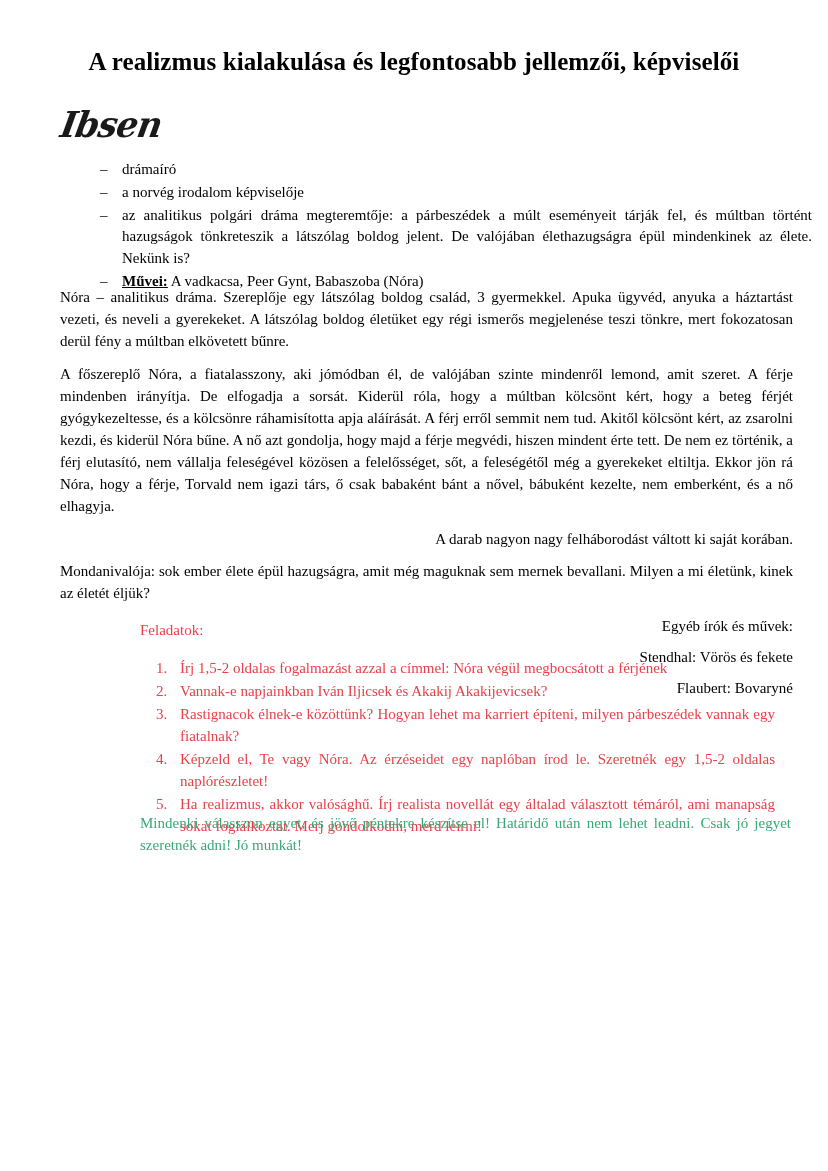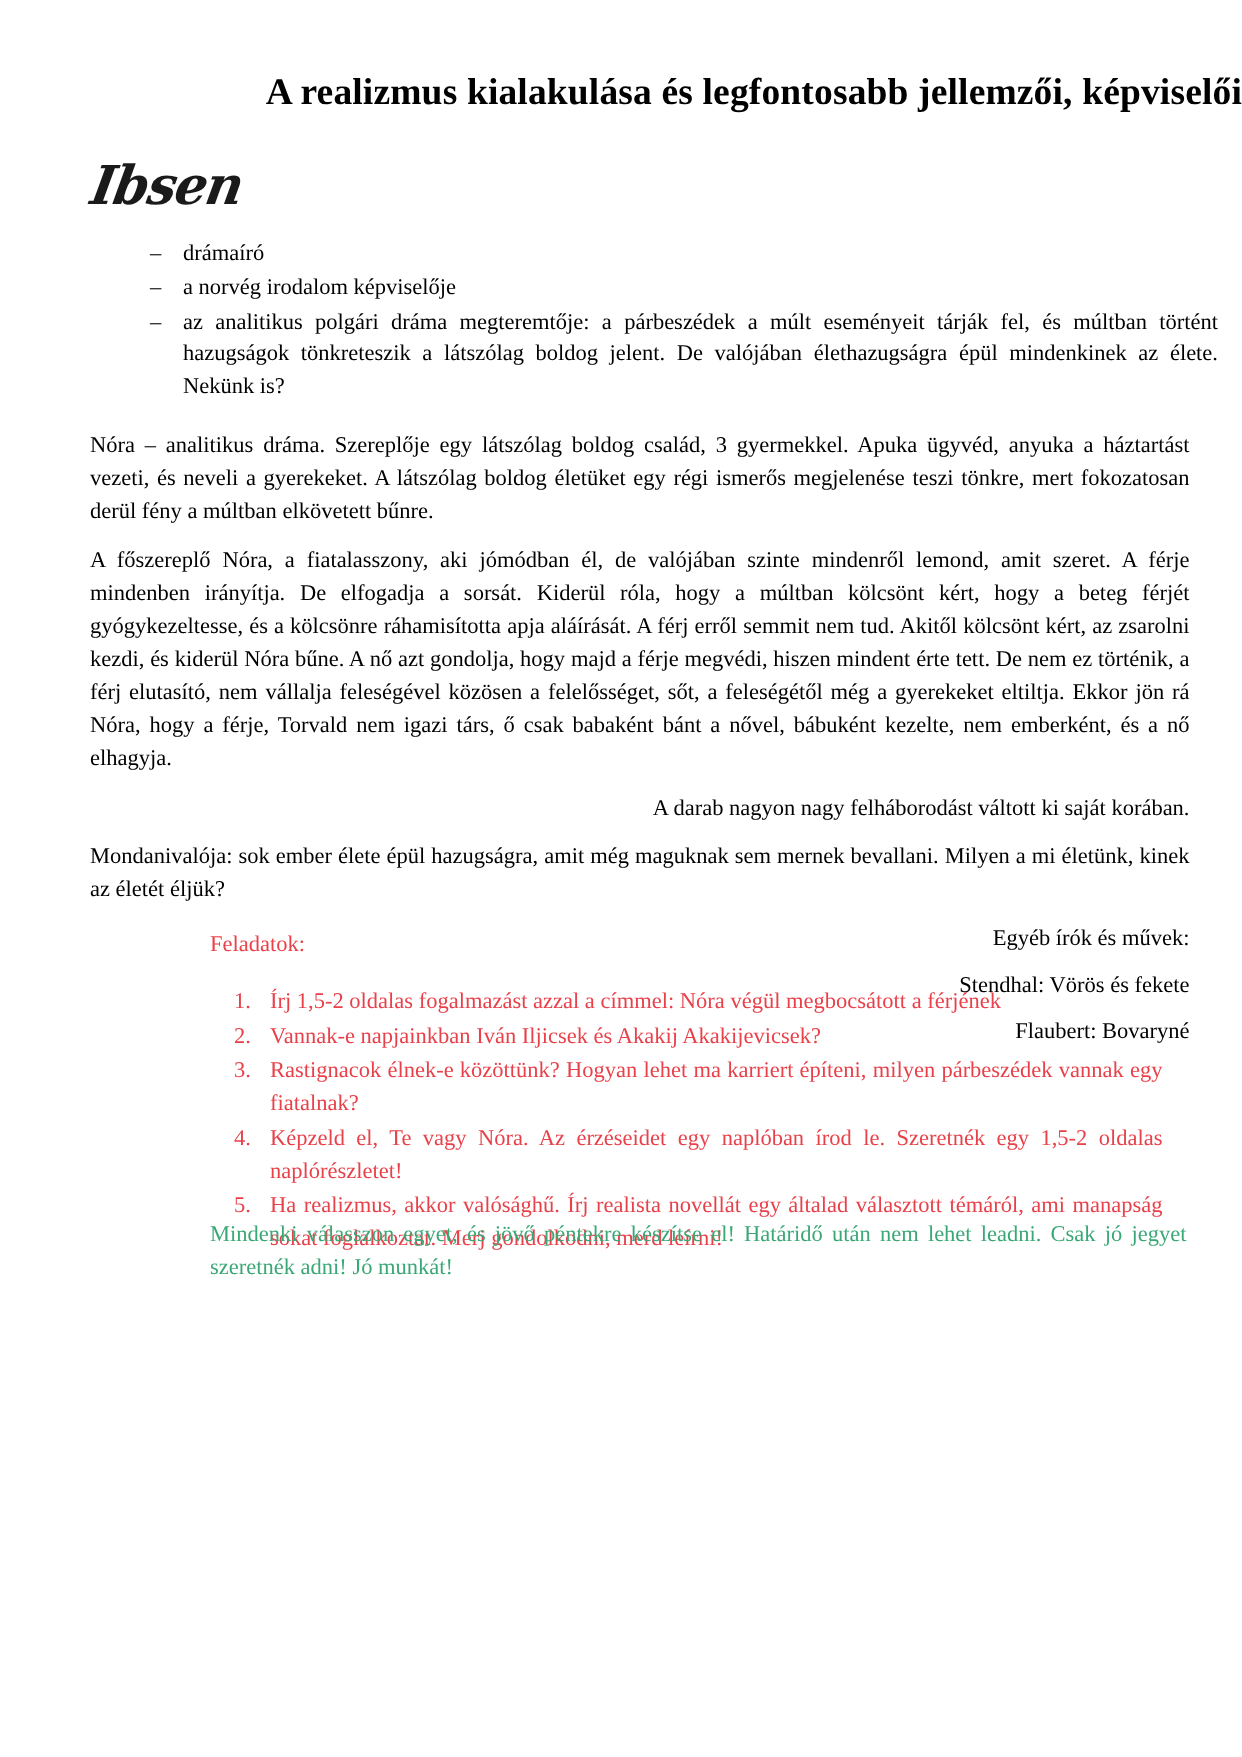--- a/index.html
+++ b/index.html
@@ -21,21 +21,21 @@
     box-sizing: border-box;
   }
 
   .doc-title {
     margin: 0;
     padding: 0;
     position: absolute;
     left: 0;
     right: 0;
     top: 48px;
-    text-align: right;
+    text-align: center;
     font-family: "Liberation Serif", "DejaVu Serif", serif;
     font-weight: bold;
     font-size: 25px;
     letter-spacing: 0.1px;
     color: #000000;
   }
 
   .signature {
     position: absolute;
     left: 58px;
@@ -169,20 +169,23 @@
   <ul class="dash-list">
     <li>
       <span>drámaíró</span>
     </li>
     <li>
       <span>a norvég irodalom képviselője</span>
     </li>
     <li class="wide">
       <span>az analitikus polgári dráma megteremtője: a párbeszédek a múlt eseményeit tárják fel, és múltban történt hazugságok tönkreteszik a látszólag boldog jelent. De valójában élethazugságra épül mindenkinek az élete. Nekünk is?</span>
     </li>
+    <li>
+      <span class="muvei-label">Művei:</span><span> A vadkacsa, Peer Gynt, Babaszoba (Nóra)</span>
+    </li>
   </ul>
 
   <div class="body-block">
     <p>Nóra – analitikus dráma. Szereplője egy látszólag boldog család, 3 gyermekkel. Apuka ügyvéd, anyuka a háztartást vezeti, és neveli a gyerekeket. A látszólag boldog életüket egy régi ismerős megjelenése teszi tönkre, mert fokozatosan derül fény a múltban elkövetett bűnre.</p>
     <p>A főszereplő Nóra, a fiatalasszony, aki jómódban él, de valójában szinte mindenről lemond, amit szeret. A férje mindenben irányítja. De elfogadja a sorsát. Kiderül róla, hogy a múltban kölcsönt kért, hogy a beteg férjét gyógykezeltesse, és a kölcsönre ráhamisította apja aláírását. A férj erről semmit nem tud. Akitől kölcsönt kért, az zsarolni kezdi, és kiderül Nóra bűne. A nő azt gondolja, hogy majd a férje megvédi, hiszen mindent érte tett. De nem ez történik, a férj elutasító, nem vállalja feleségével közösen a felelősséget, sőt, a feleségétől még a gyerekeket eltiltja. Ekkor jön rá Nóra, hogy a férje, Torvald nem igazi társ, ő csak babaként bánt a nővel, bábuként kezelte, nem emberként, és a nő elhagyja.</p>
     <p class="flush tight">A darab nagyon nagy felháborodást váltott ki saját korában.</p>
     <p>Mondanivalója: sok ember élete épül hazugságra, amit még maguknak sem mernek bevallani. Milyen a mi életünk, kinek az életét éljük?</p>
     <p class="flush tight">Egyéb írók és művek:</p>
     <p class="flush tight">Stendhal: Vörös és fekete</p>
     <p class="flush tight">Flaubert: Bovaryné</p>

